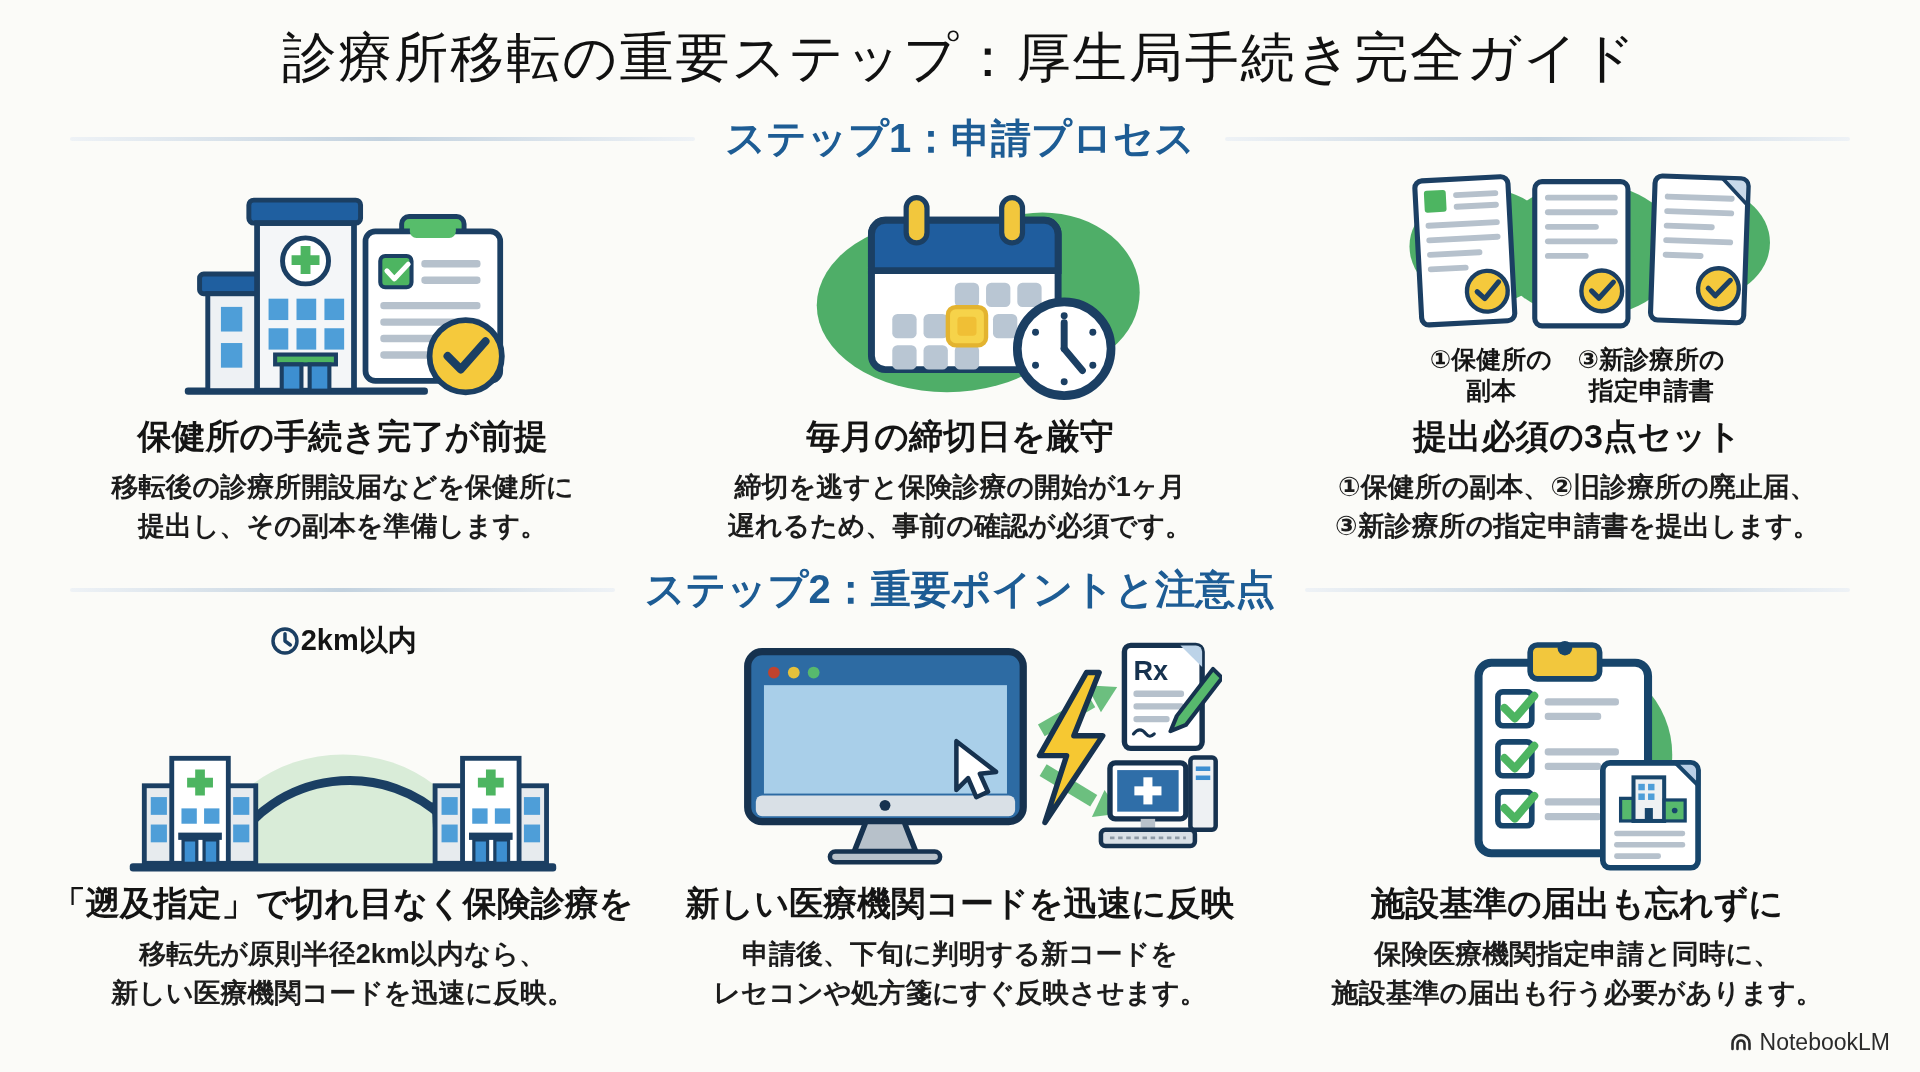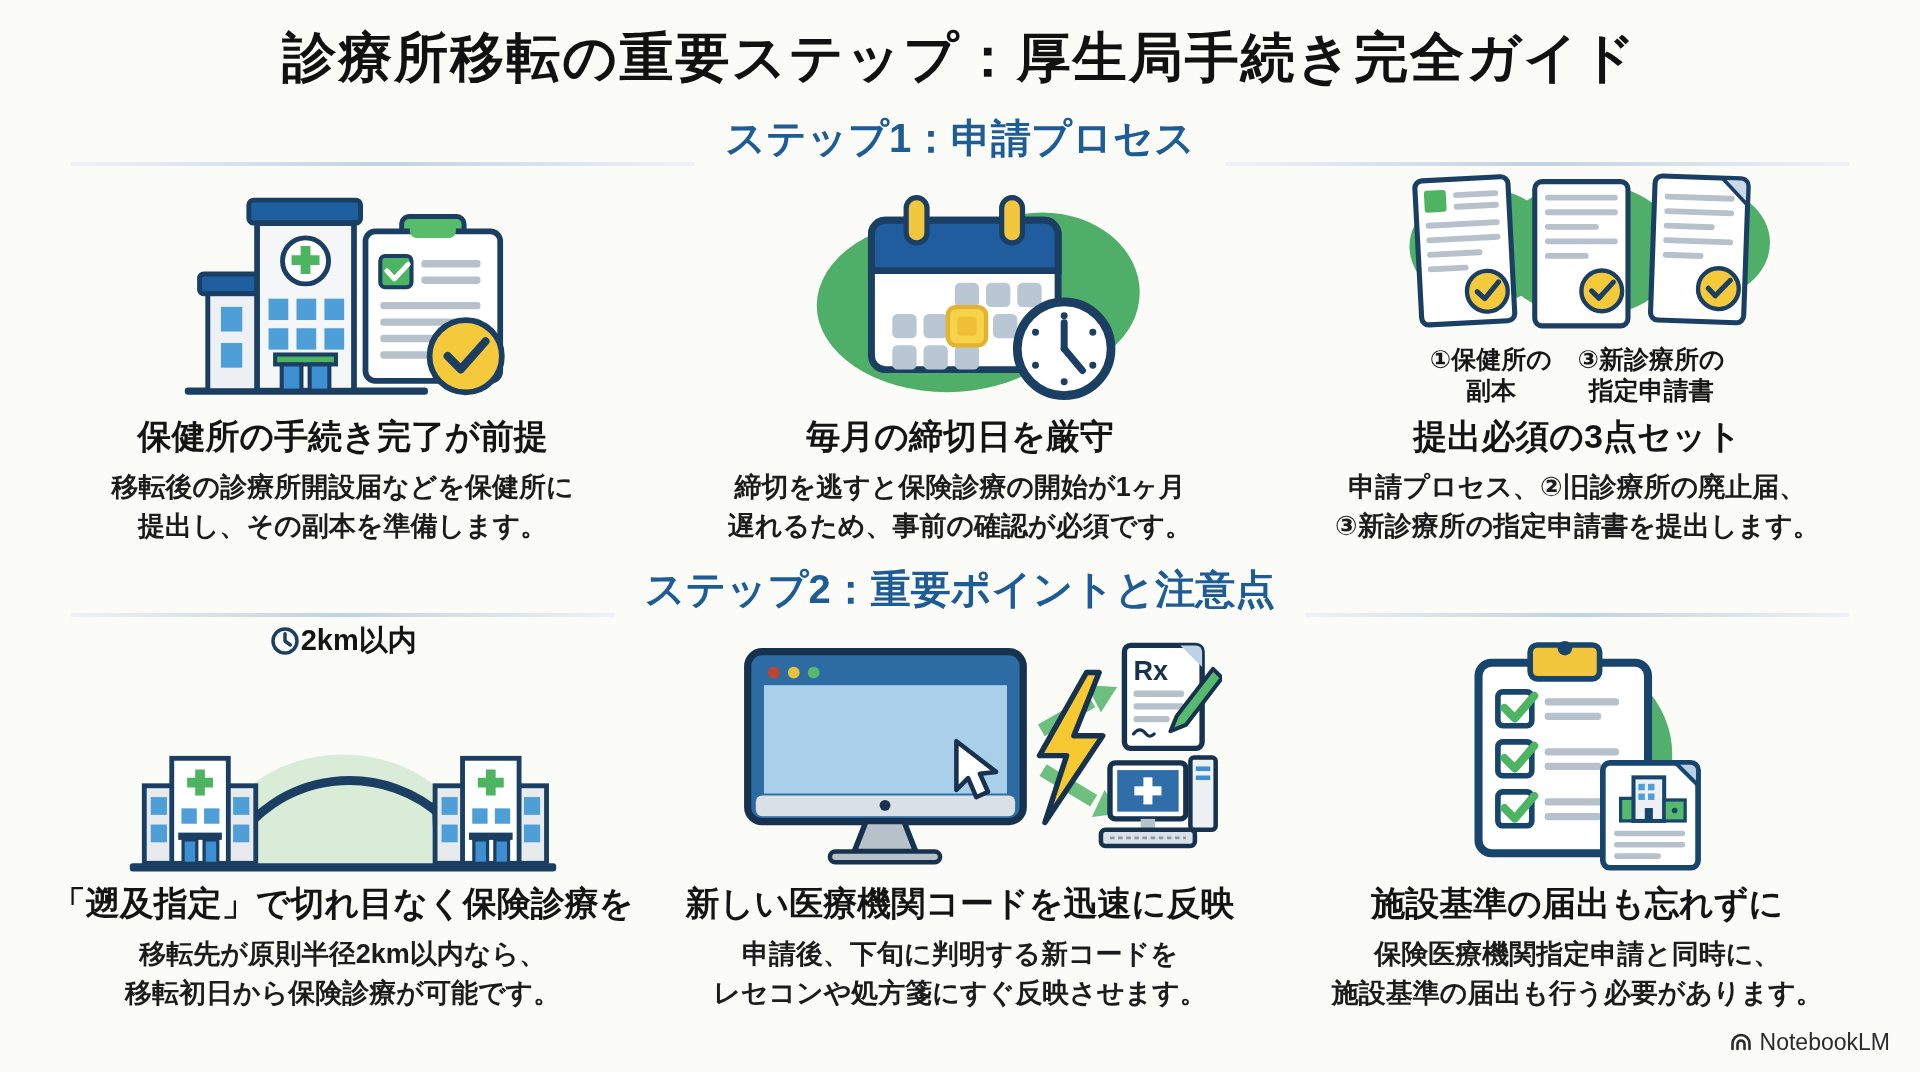--- a/index.html
+++ b/index.html
@@ -7,28 +7,28 @@
   body {
     background:#fbfbf8;
     font-family:"Liberation Sans","DejaVu Sans",sans-serif;
     color:#161616;
     overflow:hidden;
     position:relative;
   }
   .page-title {
     text-align:center;
     font-size:54px;
-    font-weight:700;
+    font-weight:400;
     letter-spacing:2px;
     padding-top:22px;
     color:#111;
   }
   .section-header {
     display:flex;
-    align-items:flex-end;
+    align-items:center;
     gap:30px;
     margin:16px 70px 0 70px;
   }
   .section-line {
     flex:1;
     height:4px;
     border-radius:2px;
     background:linear-gradient(to right,#eef2f6,#c3d2df,#eef2f6);
   }
   .section-title {
@@ -242,21 +242,21 @@
         </g>
       </svg>
       <div class="doc-labels">
         <div class="doc-label">①保健所の
 副本</div>
         <div class="doc-label">③新診療所の
 指定申請書</div>
       </div>
     </div>
     <div class="card-heading">提出必須の3点セット</div>
-    <div class="card-body">申請プロセス、②旧診療所の廃止届、
+    <div class="card-body">①保健所の副本、②旧診療所の廃止届、
 ③新診療所の指定申請書を提出します。</div>
   </div>
 </div>
 
 <div class="section-header">
   <div class="section-line"></div>
   <div class="section-title">ステップ2：重要ポイントと注意点</div>
   <div class="section-line"></div>
 </div>
 
@@ -305,21 +305,21 @@
           <rect x="80" y="62" width="19" height="19" fill="#4e9ed8"></rect>
           <rect x="48" y="92" width="54" height="9" fill="#1b3f63"></rect>
           <rect x="54" y="101" width="17" height="29" fill="#3d8fd1" stroke="#1b3f63" stroke-width="4"></rect>
           <rect x="80" y="101" width="17" height="29" fill="#3d8fd1" stroke="#1b3f63" stroke-width="4"></rect>
         </g>
         <rect x="16" y="248" width="528" height="10" rx="4" fill="#1b3f63"></rect>
       </svg>
     </div>
     <div class="card-heading">「遡及指定」で切れ目なく保険診療を</div>
     <div class="card-body">移転先が原則半径2km以内なら、
-移転初日から保険診療が可能です。</div>
+新しい医療機関コードを迅速に反映。</div>
   </div>
 
   <div class="card">
     <div class="icon-box icon-box-2">
       <svg viewBox="0 0 580 262" width="524" height="237">
 
         <rect x="55" y="25" width="305" height="188" rx="16" fill="#2d6ba3" stroke="#16324f" stroke-width="8"></rect>
         <circle cx="84" cy="48" r="6.5" fill="#c0432e"></circle>
         <circle cx="106" cy="48" r="6.5" fill="#e5c13c"></circle>
         <circle cx="128" cy="48" r="6.5" fill="#57b96d"></circle>

